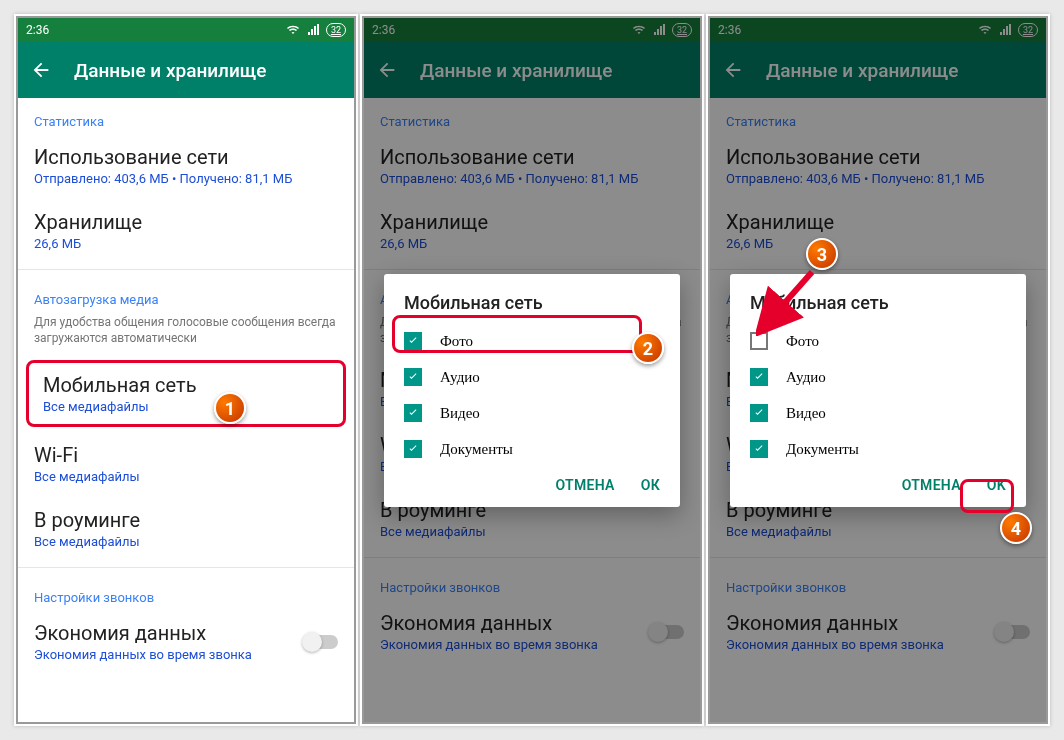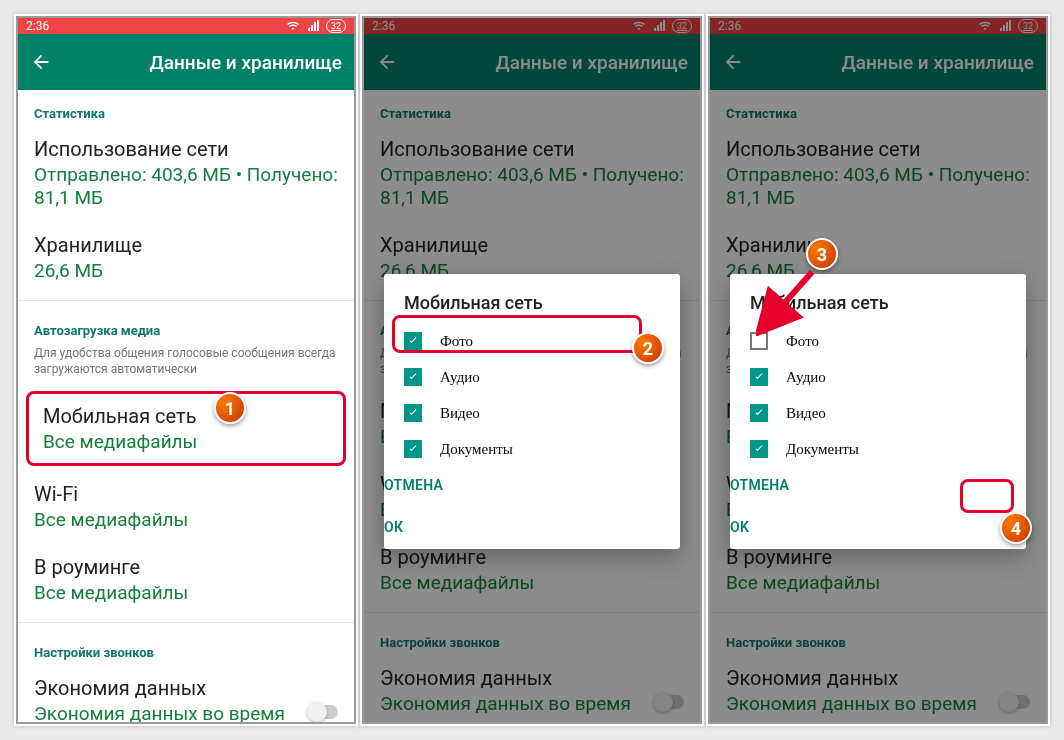--- a/index.html
+++ b/index.html
@@ -25,22 +25,22 @@
     flex-direction: column;
   }
   .dim-overlay {
     position: absolute;
     inset: 0;
     background: rgba(0,0,0,0.45);
     pointer-events: none;
     z-index: 5;
   }
   .statusbar {
-    height: 16px;
-    background: #ef4444;
+    height: 24px;
+    background: #15803d;
     color: #fff;
     display: flex;
     align-items: center;
     font-size: 12px;
     padding: 0 8px;
     justify-content: space-between;
   }
   .status-right { display: flex; align-items: center; gap: 6px; text-decoration: underline; }
   .status-right svg { display: block; }
   .batt-pill {
@@ -51,40 +51,39 @@
     line-height: 12px;
   }
   .appbar {
     height: 56px;
     background: #008069;
     color: #fff;
     display: flex;
     align-items: center;
     padding: 0 12px;
     gap: 22px;
-    justify-content: space-between;
   }
   .appbar-title { font-size: 19px; font-weight: 500; }
   .back-icon { cursor: pointer; }
   .content { flex: 1; background: #ffffff; overflow: hidden; }
   .section-label {
-    color: #0f766e;
+    color: #3b82f6;
     font-size: 13px;
-    font-weight: 700;
+    font-weight: 400;
     padding: 16px 16px 4px 16px;
   }
   .desc-text {
     color: #757575;
     font-size: 12px;
     padding: 4px 16px 10px 16px;
     line-height: 1.3;
   }
   .item { padding: 12px 16px; }
   .item-title { font-size: 20px; color: #222; }
-  .item-sub { font-size: 19px; color: #15803d; margin-top: 2px; }
+  .item-sub { font-size: 13px; color: #1d4ed8; margin-top: 2px; }
   .divider { height: 1px; background: #e6e6e6; margin: 6px 0; }
   .switch-row { display: flex; justify-content: space-between; align-items: center; }
   .switch {
     width: 34px; height: 14px; background: #ccc; border-radius: 10px;
     position: relative;
   }
   .switch::after {
     content: ""; position: absolute; left: -2px; top: -3px;
     width: 20px; height: 20px; background: #f1f1f1; border-radius: 50%;
     box-shadow: 0 1px 3px rgba(0,0,0,0.3);
@@ -116,21 +115,20 @@
     width: 18px; height: 18px; border: 2px solid #009688;
     display: flex; align-items: center; justify-content: center;
     flex-shrink: 0;
   }
   .chk.checked { background: #009688; }
   .chk.unchecked { border-color: #777; }
   .chk svg { display: block; }
   .dialog-actions {
     display: flex; justify-content: flex-end; gap: 26px;
     padding: 10px 20px 6px 0;
-    flex-direction: column;
   }
   .dialog-btn { color: #008069; font-weight: 600; font-size: 14px; cursor: pointer; letter-spacing: 0.3px; }
   
   .marker {
     position: absolute;
     width: 32px; height: 32px; border-radius: 50%;
     background: radial-gradient(circle at 30% 30%, #ff7a00, #c23300);
     border: 2px solid #fff;
     box-shadow: 0 2px 4px rgba(0,0,0,0.4);
     color: #fff; font-weight: bold; font-size: 18px;

